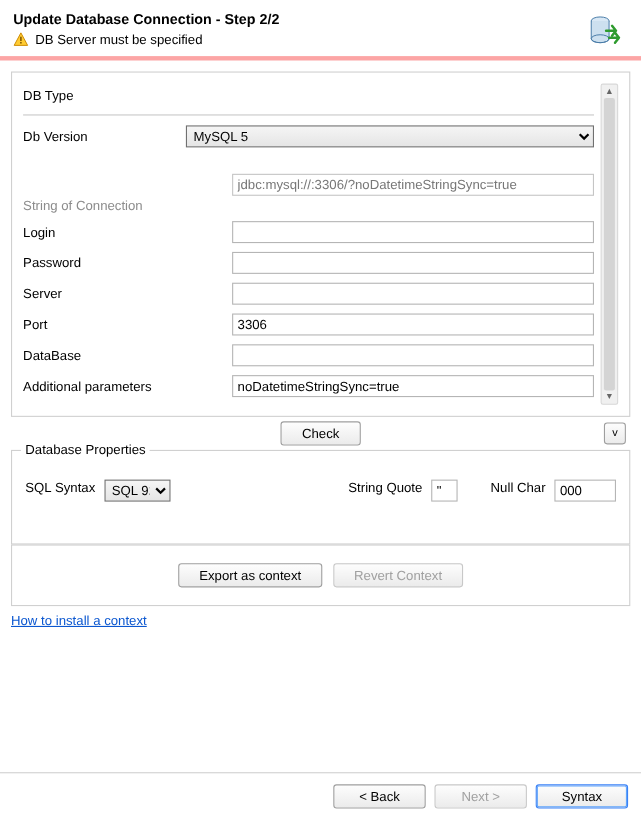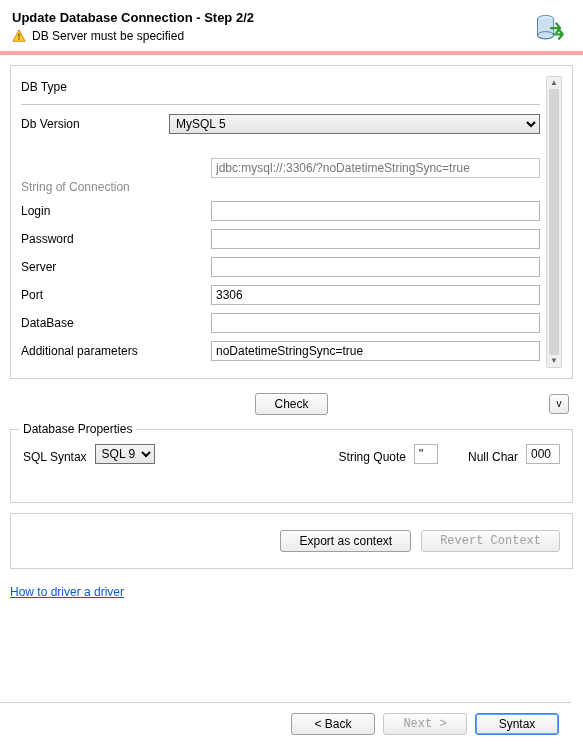--- a/index.html
+++ b/index.html
@@ -4,58 +4,58 @@
 <style>
 * { box-sizing: border-box; margin: 0; padding: 0; }
 body { font-family: "Segoe UI", Tahoma, sans-serif; font-size: 12px; background: #fff; color: #000; width: 583px; height: 745px; overflow: hidden; }
 
 .header { padding: 10px 12px 8px; position: relative; border-bottom: 4px solid #fca5a5; }
 .header-title { font-weight: bold; font-size: 13px; }
 .header-msg { display: flex; align-items: center; gap: 6px; margin-top: 4px; font-size: 12px; }
 .warn-icon { width: 14px; height: 14px; }
 .header-icon { position: absolute; right: 14px; top: 10px; width: 36px; height: 36px; }
 
-.content { padding: 10px; display: flex; flex-direction: column; gap: 10px; height: 620px; }
+.content { padding: 10px; display: flex; flex-direction: column; height: 620px; }
 
 .panel { border: 1px solid #d0d0d0; padding: 10px 10px; position: relative; }
 
 .scroll-area { display: flex; }
 .scroll-body { flex: 1; }
 .vscroll { width: 16px; margin-left: 6px; background: #f0f0f0; border: 1px solid #d8d8d8; border-radius: 2px; display: flex; flex-direction: column; align-items: center; justify-content: space-between; padding: 2px 0; }
 .vscroll .arrow { font-size: 8px; color: #666; line-height: 1; }
 .vscroll .thumb { width: 10px; flex: 1; background: #d4d4d4; margin: 2px 0; border-radius: 2px; }
 
 .form-row { display: flex; align-items: center; margin-bottom: 6px; min-height: 22px; }
 .form-label { width: 148px; color: #000; font-size: 12px; }
 .form-label.disabled { color: #8c8c8c; margin-top: 39px; }
 .form-input { flex: 1; border: 1px solid #b5b5b5; background: #fff; padding: 2px 4px; font-size: 12px; height: 20px; font-family: inherit; margin-left: 42px; }
 .form-select { flex: 1; border: 1px solid #707070; background: linear-gradient(#f5f5f5,#e5e5e5); padding: 1px 2px; font-size: 12px; height: 20px; font-family: inherit; }
 .form-input.readonly { color: #777; border-color: #c5c5c5; }
 
 .sep { border: none; border-top: 1px solid #c8c8c8; margin: 6px 0 8px; }
 
 .check-row { display: flex; align-items: center; justify-content: center; position: relative; padding: 4px 0; }
 .btn { background: linear-gradient(#fdfdfd,#ebebeb); border: 1px solid #9e9e9e; border-radius: 3px; padding: 3px 18px; font-size: 12px; font-family: inherit; cursor: pointer; min-width: 72px; }
-.btn.disabled { color: #a0a0a0; border-color: #c8c8c8; cursor: default; font-family: Liberation Mono, monospace; }
+.btn.disabled { color: #a0a0a0; border-color: #c8c8c8; cursor: default; }
 .btn.primary { border-color: #3b82f6; box-shadow: 0 0 0 1px #60a5fa inset; }
 .tiny-btn { position: absolute; right: 4px; width: 20px; height: 20px; border: 1px solid #9e9e9e; border-radius: 3px; background: linear-gradient(#fdfdfd,#ebebeb); font-size: 10px; line-height: 1; display: flex; align-items: center; justify-content: center; cursor: pointer; }
 
 .fieldset { border: 1px solid #d0d0d0; padding: 14px 12px 12px; position: relative; }
 .fieldset .legend { position: absolute; top: -8px; left: 8px; background: #fff; padding: 0 4px; font-size: 12px; }
-.props-row { display: flex; align-items: flex-end; gap: 8px; }
+.props-row { display: flex; align-items: flex-start; gap: 8px; margin-top: 12px; }
 .props-row .spacer { flex: 1; }
 .props-label { font-size: 12px; }
 .small-select { border: 1px solid #707070; background: linear-gradient(#f5f5f5,#e5e5e5); padding: 1px 2px; font-size: 12px; height: 20px; width: 60px; font-family: inherit; }
-.small-input { border: 1px solid #b5b5b5; background: #fff; padding: 2px 4px; font-size: 12px; height: 20px; width: 34px; text-align: left; font-family: inherit; }
+.small-input { border: 1px solid #b5b5b5; background: #fff; padding: 2px 4px; font-size: 12px; height: 20px; width: 56px; text-align: left; font-family: inherit; }
 
-.ctx-panel { border: 1px solid #d0d0d0; padding: 16px 12px; display: flex; justify-content: flex-end; gap: 10px; }
+.ctx-panel { border: 1px solid #d0d0d0; padding: 16px 12px; display: flex; justify-content: center; gap: 10px; }
 
 .link { color: #0b57d0; text-decoration: underline; font-size: 12px; cursor: pointer; margin-top: 6px; display: inline-block; }
 
-.footer { position: absolute; bottom: 0; left: 0; right: 12px; border-top: 1px solid #d0d0d0; padding: 10px 12px; display: flex; justify-content: flex-end; gap: 8px; background: #fff; }
+.footer { position: absolute; bottom: 0; left: 0; right: 0; border-top: 1px solid #d0d0d0; padding: 10px 12px; display: flex; justify-content: flex-end; gap: 8px; background: #fff; }
 .footer .btn { min-width: 84px; }
 </style>
 </head>
 <body>
 
 <div class="header">
   <div class="header-title">Update Database Connection - Step 2/2</div>
   <div class="header-msg">
     <svg class="warn-icon" viewBox="0 0 16 16">
       <path d="M8 1 L15 14 L1 14 Z" fill="#ffcc33" stroke="#cc8800"></path>
@@ -139,21 +139,21 @@
       <input class="small-input" value="000" style="">
     </div>
     <div style="height:26px"></div>
   </div>
 
   <div class="ctx-panel">
     <button class="btn">Export as context</button>
     <button class="btn disabled" disabled="">Revert Context</button>
   </div>
 
-  <a class="link">How to driver a driver</a>
+  <a class="link">How to install a context</a>
 
 </div>
 
 <div class="footer">
   <button class="btn">&lt; Back</button>
   <button class="btn disabled" disabled="">Next &gt;</button>
   <button class="btn primary">Syntax</button>
 </div>
 
 </body></html>

